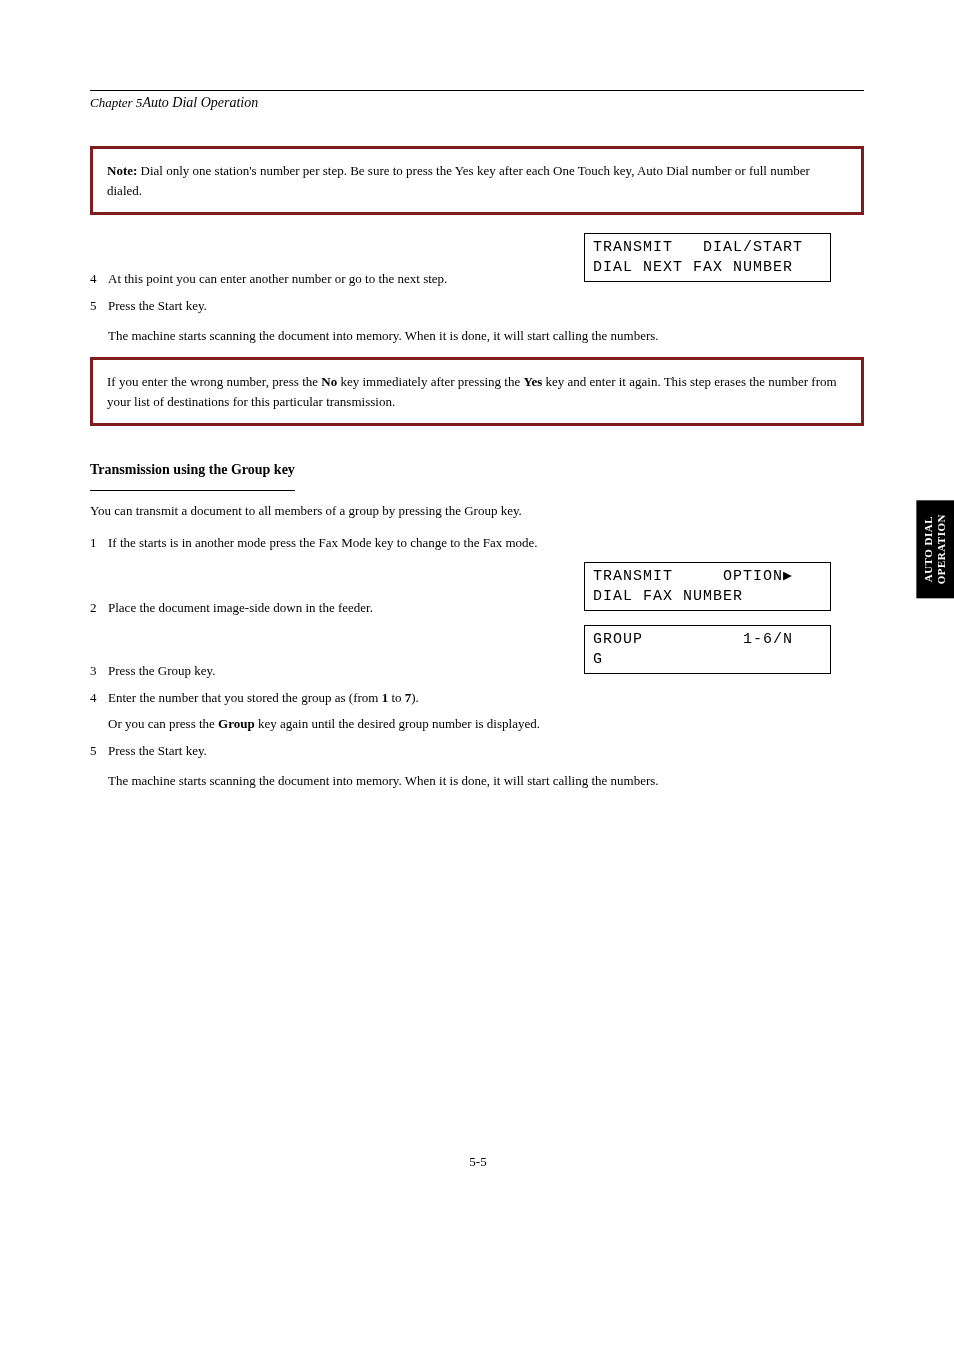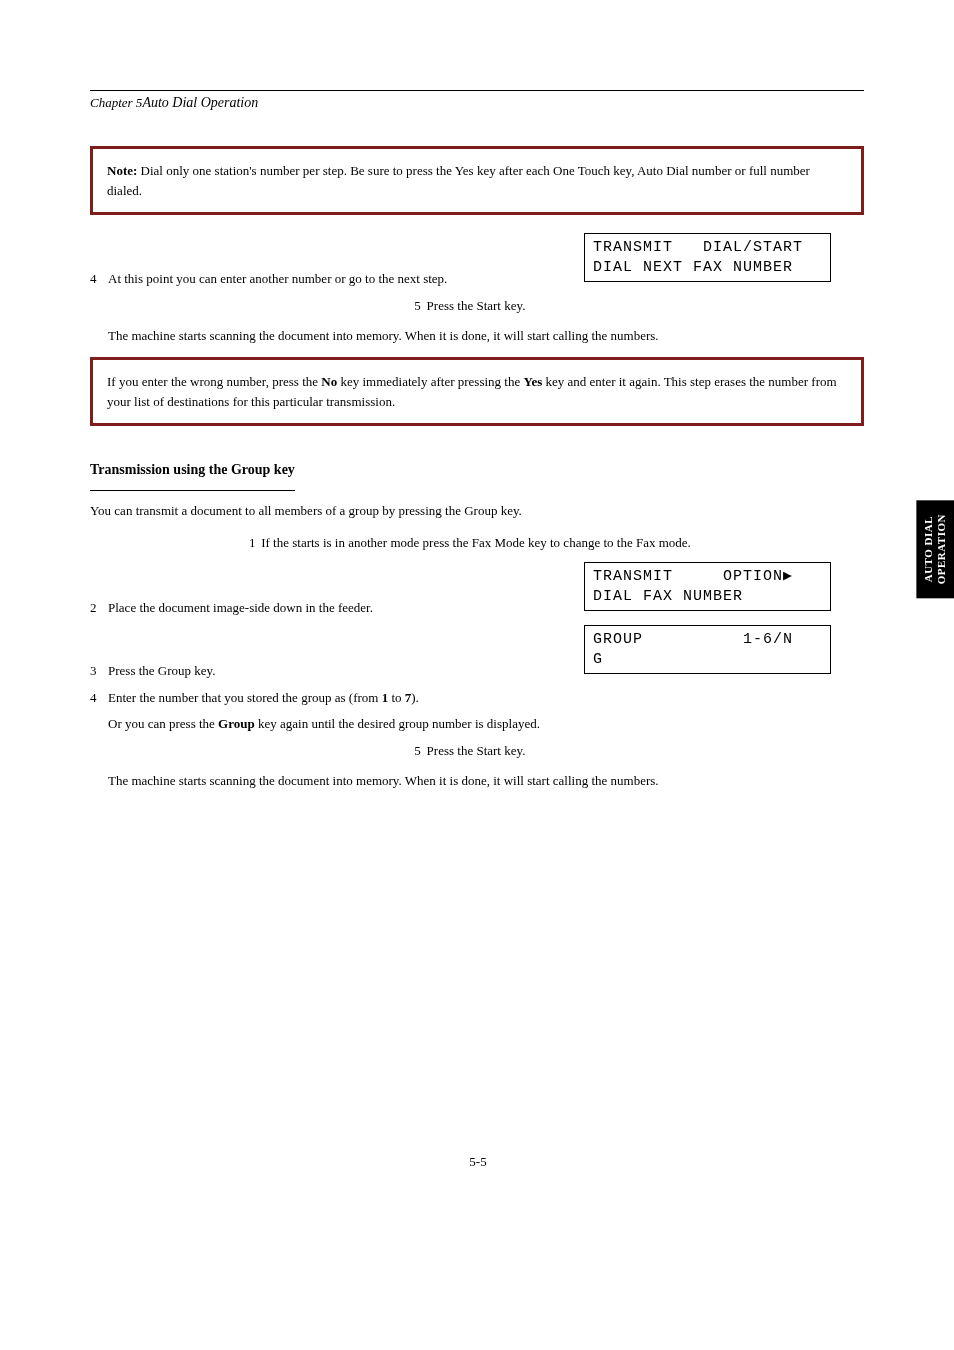--- a/index.html
+++ b/index.html
@@ -108,21 +108,21 @@
     letter-spacing: 0.5px;
     text-align: center;
     line-height: 1.2;
   }
   .indent {
     margin-left: 18px;
   }
   .final-step {
     margin-top: 6px;
   }
-  .block { margin-bottom: 10px; text-align: center; }
+  .block { margin-bottom: 10px; }
 </style>
 </head>
 <body>
 
 <div class="page">
 
   <div class="header-line"></div>
   <div class="header-row">
     <span class="header-left">Chapter 5</span>
     <span class="header-right">Auto Dial Operation</span>

